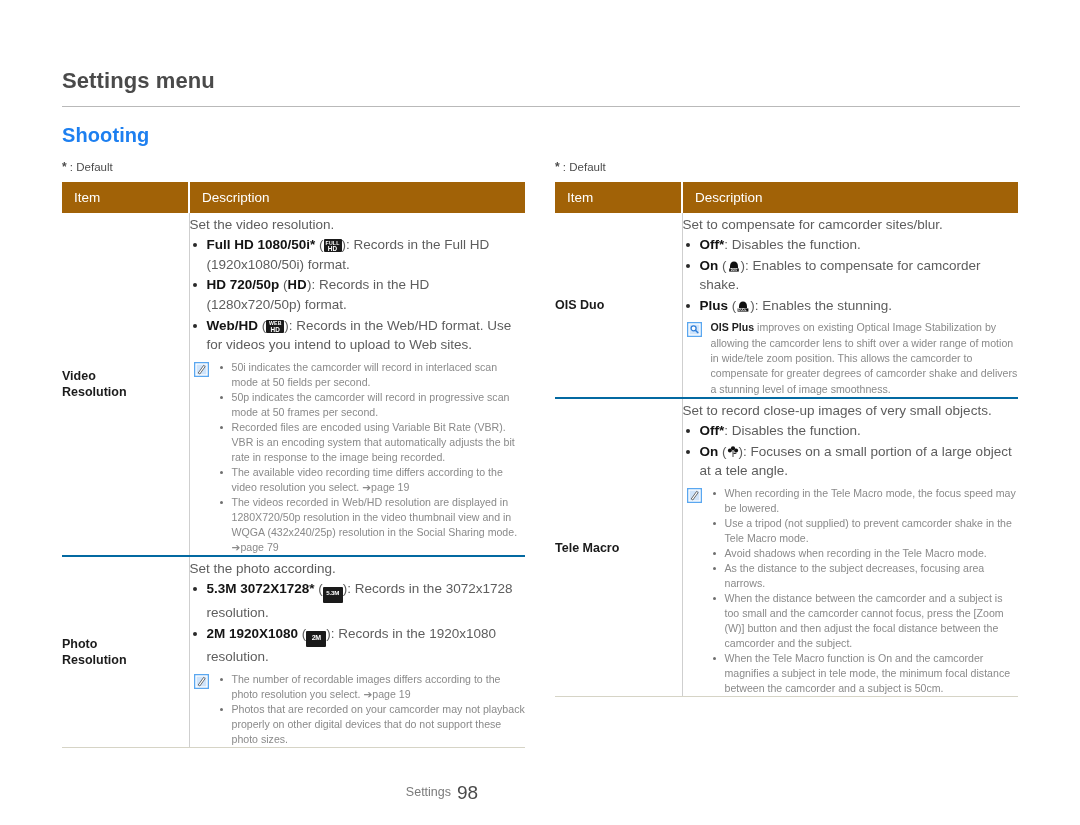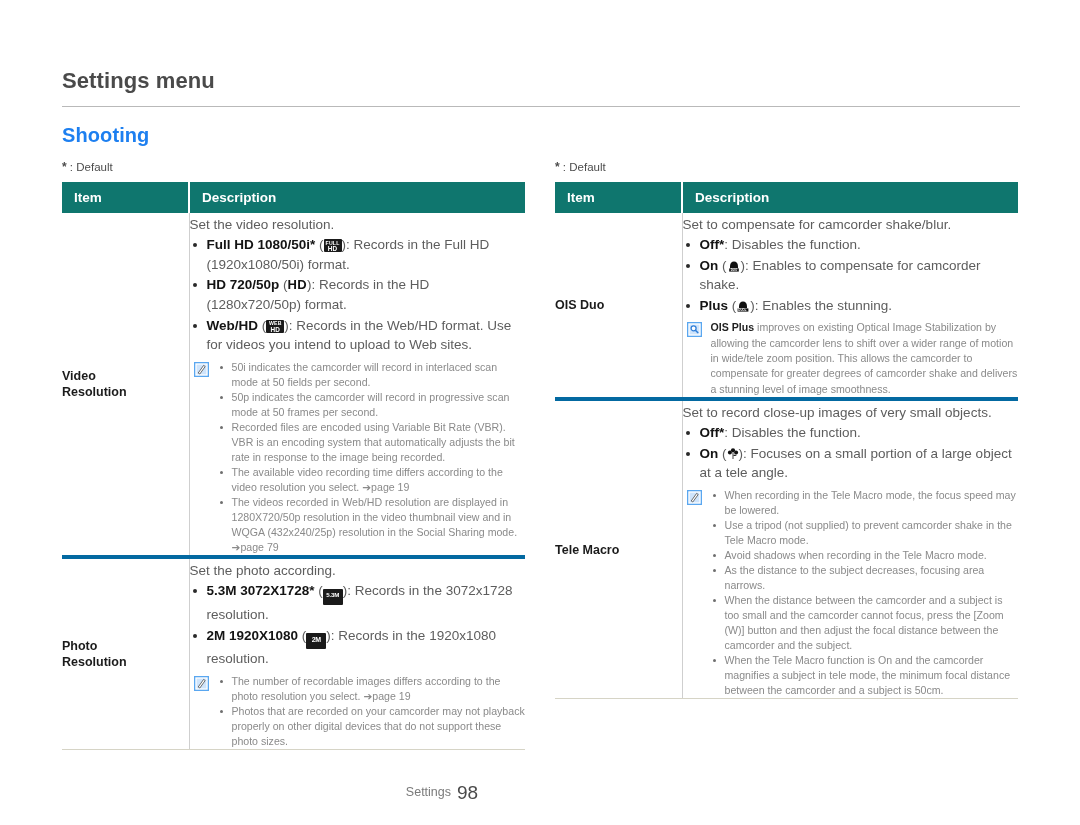--- a/index.html
+++ b/index.html
@@ -68,35 +68,35 @@
   }
   .default-note .star { font-weight: bold; font-size: 12px; }
 
   
   table.spec {
     border-collapse: collapse;
     width: 100%;
     table-layout: fixed;
   }
   table.spec th {
-    background: #0f766e;
+    background: #a16207;
     color: #ffffff;
     font-size: 13.5px;
-    font-weight: bold;
+    font-weight: normal;
     text-align: left;
     padding: 8px 10px 8px 12px;
     border: none;
     vertical-align: middle;
   }
   table.spec th.th-item { width: 104px; }
   table.spec th.sep { border-left: 2px solid #ffffff; }
   table.spec td {
     vertical-align: middle;
     padding: 0;
-    border-bottom: 4px solid #0369a1;
+    border-bottom: 2px solid #0369a1;
     font-size: 12.5px;
   }
   table.spec tr:last-child td { border-bottom: 1px solid #d6d4c6; }
   td.item-cell {
     width: 104px;
     font-weight: bold;
     color: #1b1b1b;
     font-size: 13px;
     padding: 8px 6px 8px 12px;
     line-height: 1.28;
@@ -377,21 +377,21 @@
           <th class="th-item">Item</th>
           <th class="sep">Description</th>
         </tr>
       </thead>
       <tbody>
 
         <tr>
           <td class="item-cell">OIS Duo</td>
           <td class="desc-cell">
 
-            <div class="lead">Set to compensate for camcorder shake/blur.</div>
+            <div class="lead">Set to compensate for camcorder sites/blur.</div>
 
             <ul class="opts">
               <li>
                 <b>Off*</b><span>: Disables the function.</span>
               </li>
               <li>
                 <b>On</b>
                 (<span class="ois-ico">
                   <svg width="14" height="14" viewBox="0 0 14 14">
                     <path d="M3 7.2 C3 4.6 4.6 2.6 7 2.6 C9.4 2.6 11 4.6 11 7.2 L11 9 L3 9 Z" fill="#111"></path>

